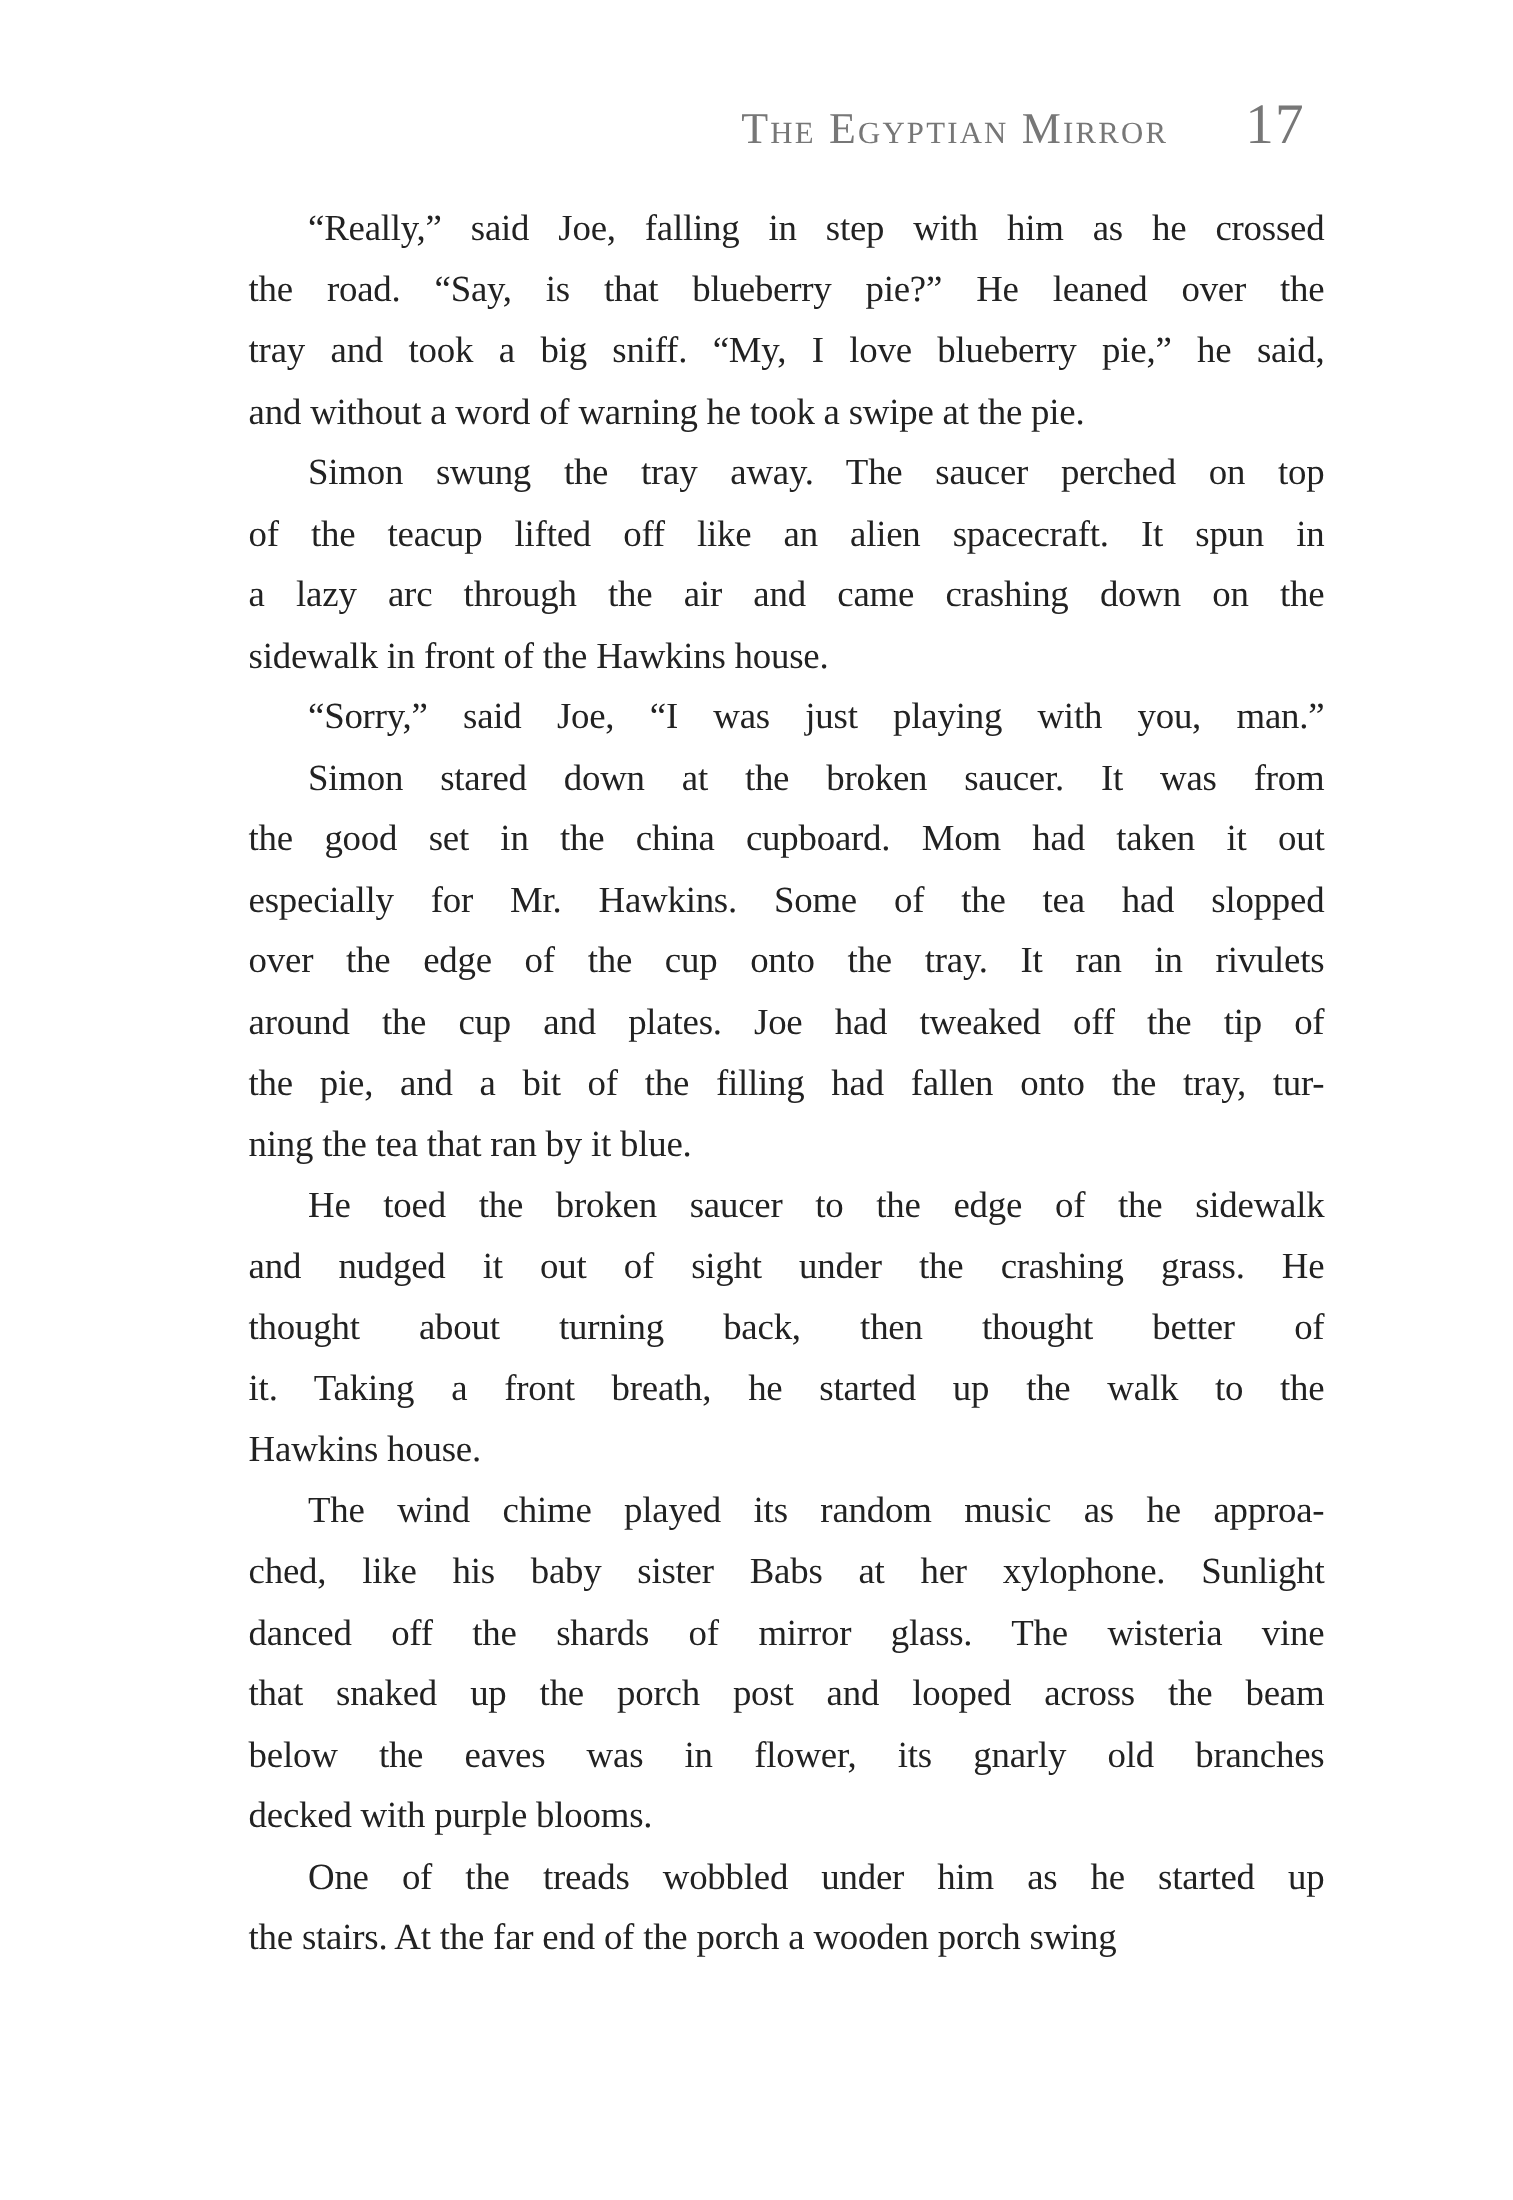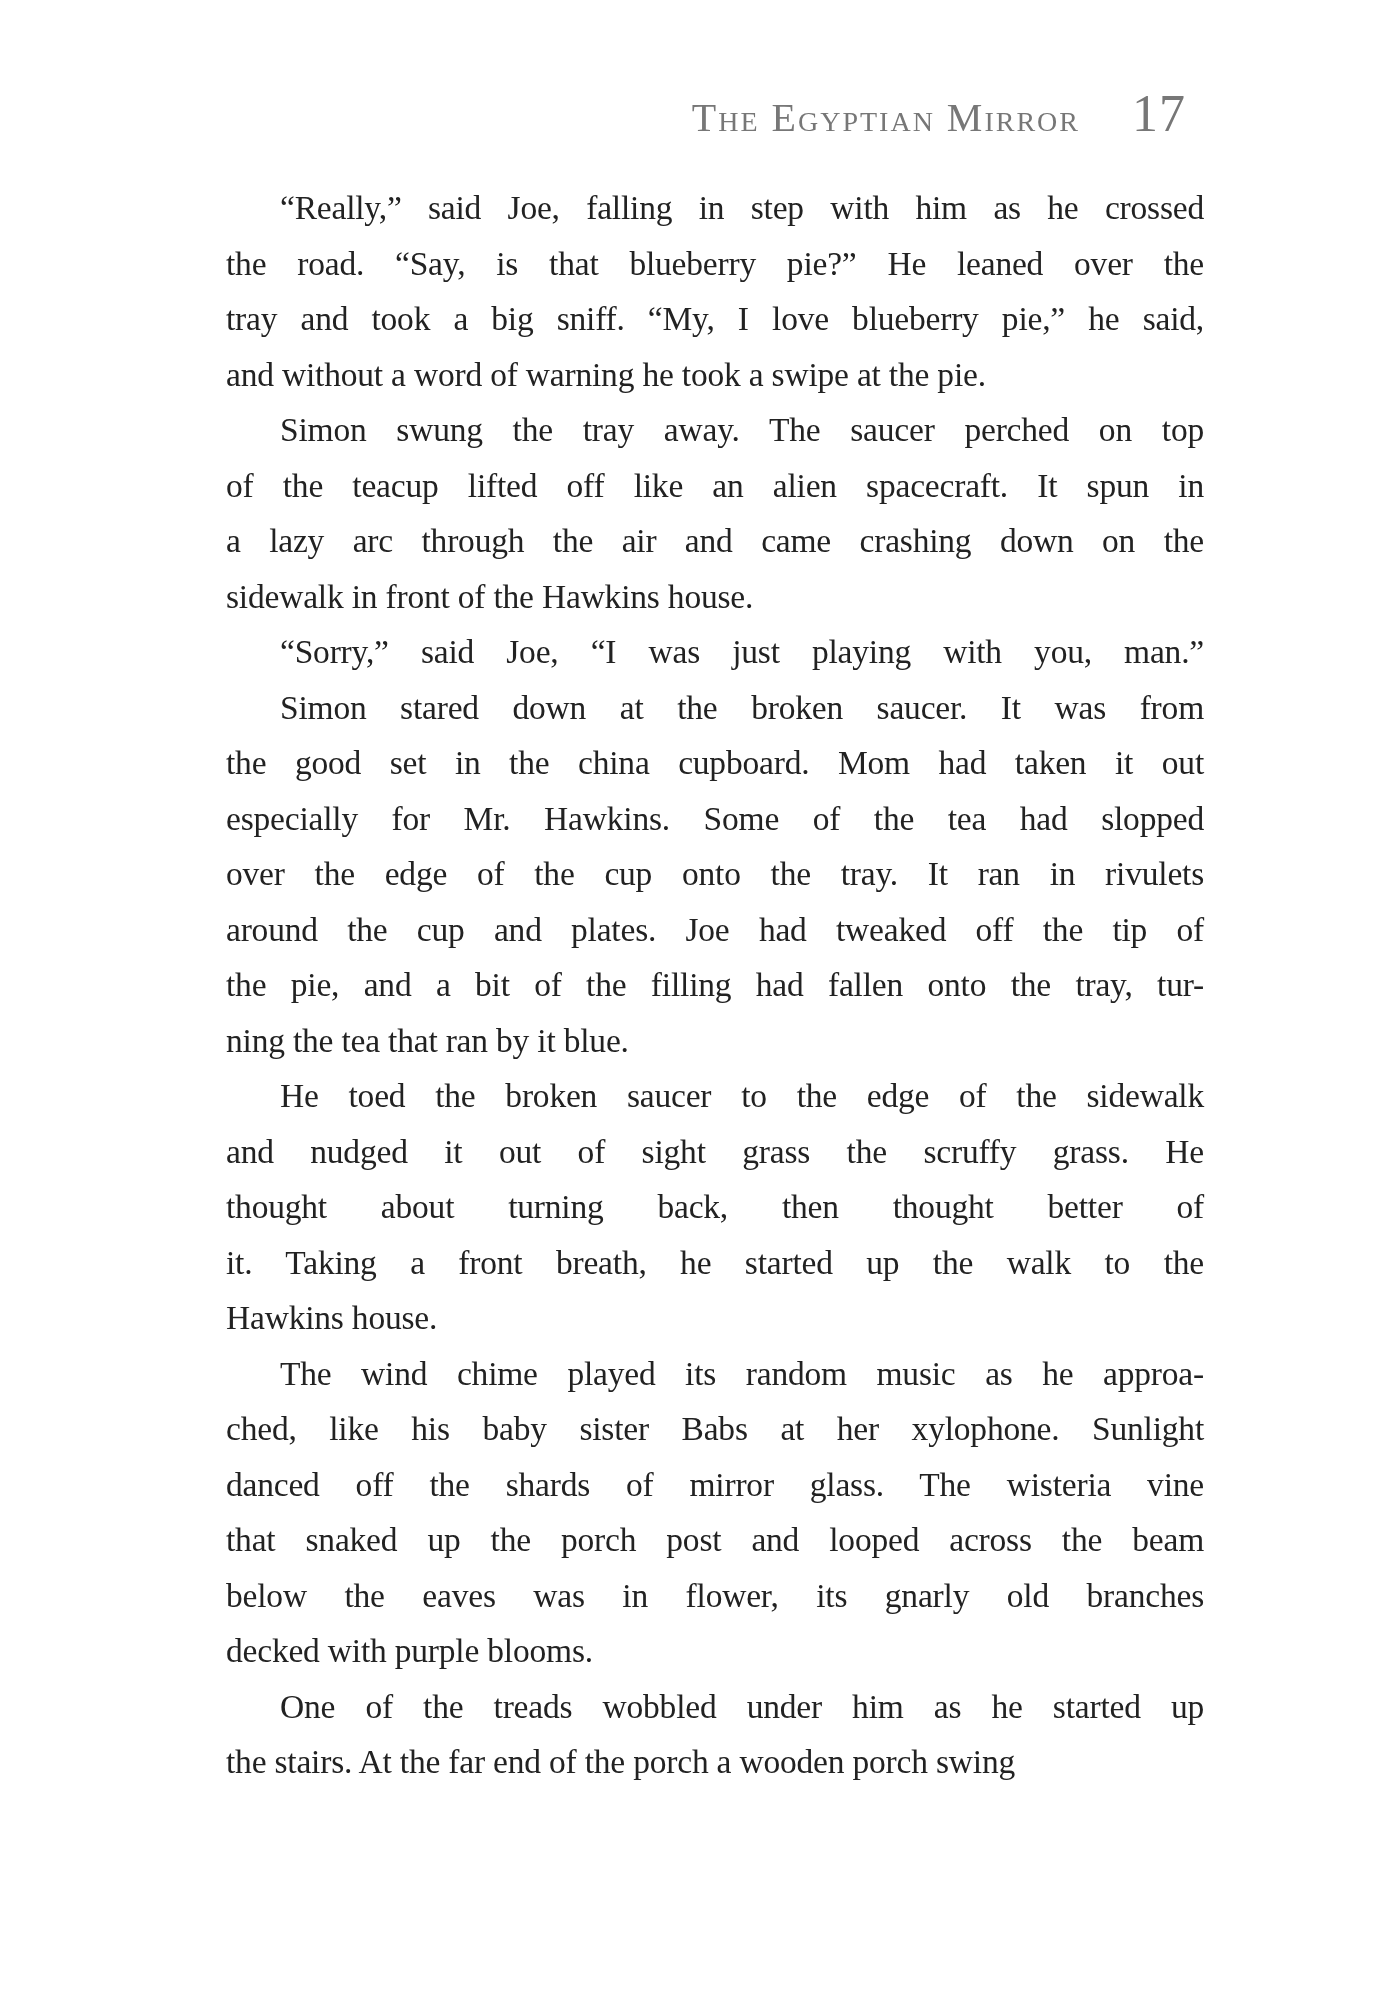--- a/index.html
+++ b/index.html
@@ -18,21 +18,21 @@
     font-family: "Liberation Serif", serif;
   }
   .running-header {
     position: absolute;
     left: 208px;
     top: 88px;
     width: 978px;
     display: flex;
     justify-content: flex-end;
     align-items: baseline;
-    gap: 52px;
+    gap: 70px;
     color: var(--header-color);
   }
   .running-title {
     font-variant: small-caps;
     font-size: 40px;
     letter-spacing: 2px;
     line-height: 1;
     white-space: nowrap;
   }
   .page-number {
@@ -89,21 +89,21 @@
         <div class="line first">Simon stared down at the broken saucer. It was from</div>
         <div class="line">the good set in the china cupboard. Mom had taken it out</div>
         <div class="line">especially for Mr. Hawkins. Some of the tea had slopped</div>
         <div class="line">over the edge of the cup onto the tray. It ran in rivulets</div>
         <div class="line">around the cup and plates. Joe had tweaked off the tip of</div>
         <div class="line">the pie, and a bit of the filling had fallen onto the tray, tur-</div>
         <div class="line last">ning the tea that ran by it blue.</div>
       </div>
       <div class="para">
         <div class="line first">He toed the broken saucer to the edge of the sidewalk</div>
-        <div class="line">and nudged it out of sight grass the scruffy grass. He</div>
+        <div class="line">and nudged it out of sight under the crashing grass. He</div>
         <div class="line">thought about turning back, then thought better of</div>
         <div class="line">it. Taking a front breath, he started up the walk to the</div>
         <div class="line last">Hawkins house.</div>
       </div>
       <div class="para">
         <div class="line first">The wind chime played its random music as he approa-</div>
         <div class="line">ched, like his baby sister Babs at her xylophone. Sunlight</div>
         <div class="line">danced off the shards of mirror glass. The wisteria vine</div>
         <div class="line">that snaked up the porch post and looped across the beam</div>
         <div class="line">below the eaves was in flower, its gnarly old branches</div>

